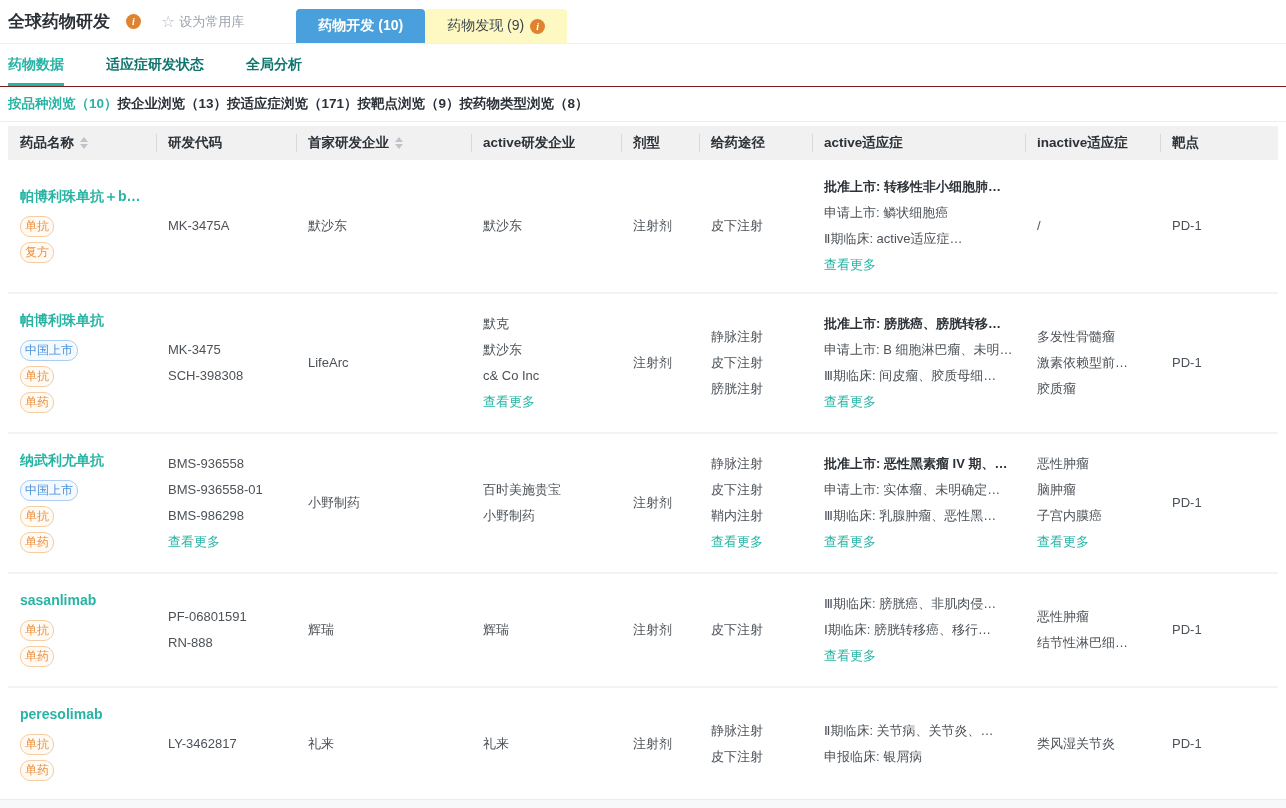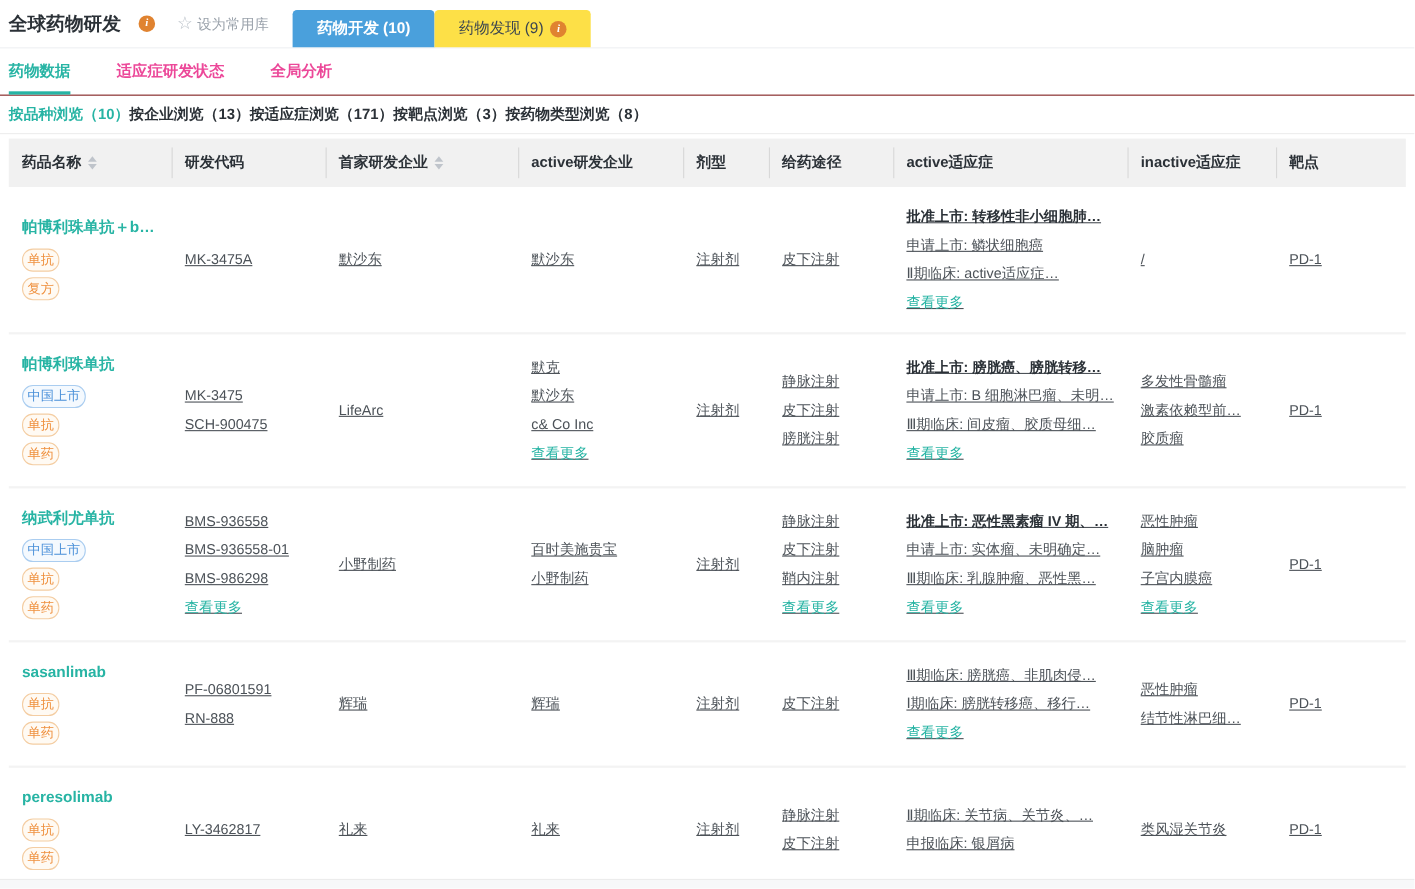--- a/index.html
+++ b/index.html
@@ -14,46 +14,46 @@
   .title-group { display:flex; align-items:center; gap:16px; padding-bottom:10px; }
   .page-title { font-size:17px; font-weight:bold; color:#2b3137; }
   .info-icon {
     display:inline-flex; align-items:center; justify-content:center;
     width:15px; height:15px; border-radius:50%;
     background:#e08330; color:#fff; font-size:10px; font-weight:bold;
     font-family:"Liberation Serif","DejaVu Serif",serif; font-style:italic;
   }
   .fav-btn { display:inline-flex; align-items:center; gap:4px; color:#9aa2ab; font-size:13px; cursor:pointer; margin-left:4px; }
   .star-icon { font-size:16px; color:#b9c0c8; line-height:1; }
-  .tabs { display:flex; margin-left:22px; }
+  .tabs { display:flex; margin-left:52px; }
   .tab {
     height:34px; padding:0 22px; display:flex; align-items:center; gap:6px;
     font-size:14px; border-radius:4px 4px 0 0; cursor:pointer;
-    background:#fde047; color:#3c4650;
+    background:#fef9c3; color:#3c4650;
   }
   .tab.active { background:#4aa0dc; color:#fff; font-weight:bold; }
   
   .subnav { display:flex; padding:0 8px; border-bottom:1px solid #7f1d1d; height:43px; align-items:center; gap:42px; }
-  .subnav-item { font-size:14px; font-weight:bold; color:#ec4899; cursor:pointer; height:100%; display:flex; align-items:center; border-bottom:3px solid transparent; padding-top:3px; }
+  .subnav-item { font-size:14px; font-weight:bold; color:#0f766e; cursor:pointer; height:100%; display:flex; align-items:center; border-bottom:3px solid transparent; padding-top:3px; }
   .subnav-item.active { color:#27b4a4; border-bottom-color:#27b4a4; }
   
   .filters { display:flex; padding:0 8px; height:35px; align-items:center; border-bottom:1px solid #ededed; }
   .filter-item { font-size:13.5px; color:#2b3137; font-weight:bold; cursor:pointer; }
   .filter-item.active { color:#27b4a4; }
   
   .table-wrap { padding:0 8px; margin-top:4px; }
   .tgrid { display:grid; grid-template-columns:148px 140px 175px 150px 78px 113px 213px 135px 118px; }
-  .thead { background:#f1f1f1; height:44px; align-items:center; }
+  .thead { background:#f1f1f1; height:34px; align-items:center; }
   .th { font-weight:bold; color:#2b3137; font-size:13.5px; padding-left:12px; position:relative; display:flex; align-items:center; gap:6px; height:100%; }
   .th + .th::before { content:""; position:absolute; left:0; top:8px; bottom:8px; width:1px; background:#d8d8d8; }
   .sort { display:inline-flex; flex-direction:column; gap:2px; cursor:pointer; }
   .sort i { width:0; height:0; border-left:4px solid transparent; border-right:4px solid transparent; display:block; }
   .sort .up { border-bottom:5px solid #bfc4cb; }
   .sort .dn { border-top:5px solid #bfc4cb; }
-  .trow { border-bottom:2px solid #f3f3f3; align-items:center; padding:14px 0;text-decoration:underline; }
+  .trow { border-bottom:2px solid #f3f3f3; align-items:center; padding:14px 0; }
   .td { padding-left:12px; line-height:26px; font-size:13px; color:#4c5258; }
   .drug-name { color:#27b4a4; font-weight:bold; font-size:14px; cursor:pointer; display:inline-block; line-height:22px; margin-bottom:4px; }
   .tagline { line-height:normal; margin:5px 0; }
   .tag { display:inline-block; font-size:12px; line-height:17px; padding:1px 4px; border-radius:10px; border:1px solid; }
   .tag.orange { color:#ef8f3c; border-color:#f4cda2; background:#fffaf3; }
   .tag.blue { color:#4a90d9; border-color:#aacdf0; background:#f4f9fe; }
   .more-link { color:#27b4a4; cursor:pointer; }
   .ind-bold { font-weight:bold; color:#2b3137; }
   .bottom-strip { position:absolute; left:0; right:0; bottom:0; height:9px; background:#f7f8f9; border-top:1px solid #ececec; }
 </style>
@@ -83,21 +83,21 @@
 <div class="subnav">
   <div class="subnav-item active">药物数据</div>
   <div class="subnav-item">适应症研发状态</div>
   <div class="subnav-item">全局分析</div>
 </div>
 
 <div class="filters">
   <div class="filter-item active">按品种浏览（10）</div>
   <div class="filter-item">按企业浏览（13）</div>
   <div class="filter-item">按适应症浏览（171）</div>
-  <div class="filter-item">按靶点浏览（3）</div>
+  <div class="filter-item">按靶点浏览（9）</div>
   <div class="filter-item">按药物类型浏览（8）</div>
 </div>
 
 <div class="table-wrap">
   <div class="tgrid thead">
       <div class="th">
         <span>药品名称</span>
         <span class="sort">
           <i class="up"></i>
           <i class="dn"></i>
@@ -154,21 +154,21 @@
         </div>
         <div class="td">
           <div>/</div>
         </div>
         <div class="td">PD-1</div>
       </div>
       <div class="tgrid trow">
         <div class="td"><a class="drug-name">帕博利珠单抗</a><div class="tagline"><span class="tag blue">中国上市</span></div><div class="tagline"><span class="tag orange">单抗</span></div><div class="tagline"><span class="tag orange">单药</span></div></div>
         <div class="td">
           <div>MK-3475</div>
-          <div>SCH-900475</div>
+          <div>SCH-398308</div>
         </div>
         <div class="td">LifeArc</div>
         <div class="td">
           <div>默克</div>
           <div>默沙东</div>
           <div>c&amp; Co Inc</div>
           <div class="more-link">查看更多</div>
         </div>
         <div class="td">注射剂</div>
         <div class="td">

